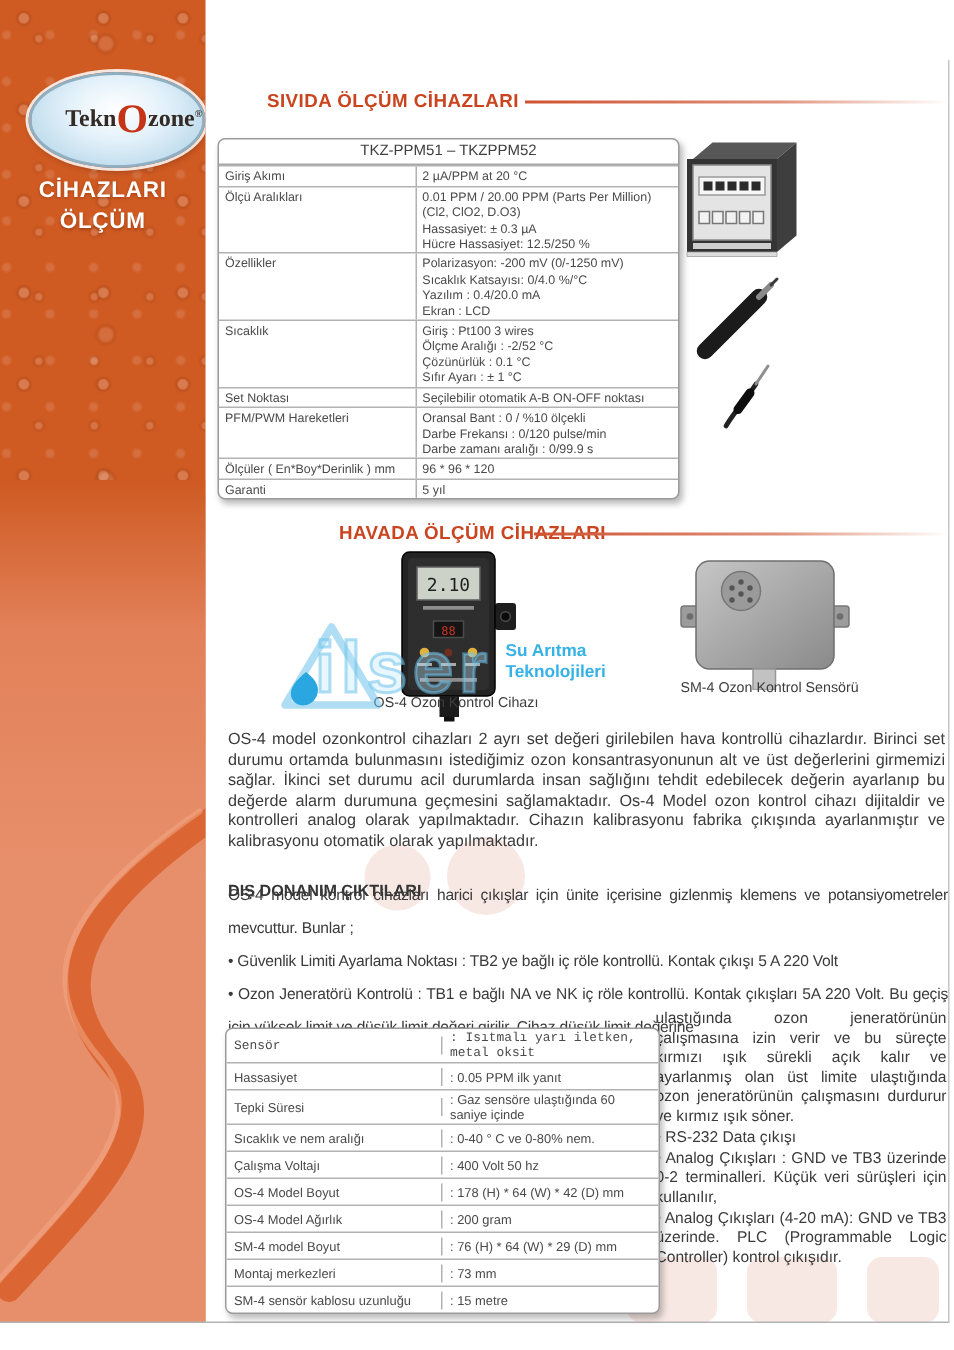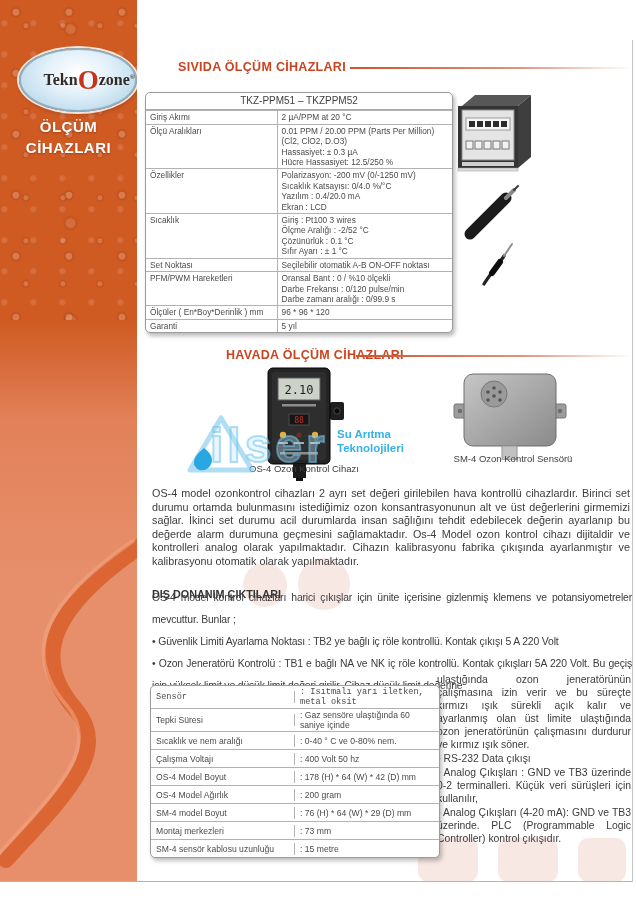--- a/index.html
+++ b/index.html
@@ -75,22 +75,22 @@
     <div class="sidebar-lower">
       <svg width="137" height="562" viewBox="0 0 137 562">
         <path d="M142 225 C 55 285, 28 335, 76 390 C 112 432, 62 478, 6 540" fill="none" stroke="#d9622f" stroke-width="16" stroke-linecap="round" opacity="0.9"></path>
         <path d="M142 225 C 55 285, 28 335, 76 390 C 112 432, 62 478, 6 540" fill="none" stroke="#f2a583" stroke-width="4" stroke-linecap="round" opacity="0.55" transform="translate(-9,-4)"></path>
       </svg>
     </div>
     <div class="logo">
       <span class="logo-text"><span>Tekn</span><span class="logo-o">O</span><span>zone</span><span class="logo-reg">®</span></span>
     </div>
     <div class="sidebar-title">
+      <div>CİHAZLARI</div>
       <div>ÖLÇÜM</div>
-      <div>CİHAZLARI</div>
     </div>
   </div>
 
   <div class="sec-title" style="left:178px;top:60px;">SIVIDA ÖLÇÜM CİHAZLARI</div>
   <div class="sec-line" style="left:350px;top:67px;width:282px;"></div>
 
   <div class="t1">
     <div class="t1-header">TKZ-PPM51 – TKZPPM52</div>
     <div class="t1-row">
         <div class="t1-label">Giriş Akımı</div>
@@ -255,20 +255,24 @@
     <p>• Analog Çıkışları : GND ve TB3 üzerinde 0-2 terminalleri. Küçük veri sürüşleri için kullanılır,</p>
     <p>• Analog Çıkışları (4-20 mA): GND ve TB3 üzerinde. PLC (Programmable Logic Controller) kontrol çıkışıdır.</p>
   </div>
 
   <div class="t2">
     <div class="t2-row">
         <div class="t2-label">Sensör</div>
         <div class="t2-val">: Isıtmalı yarı iletken, metal oksit</div>
       </div>
     <div class="t2-row">
+        <div class="t2-label">Hassasiyet</div>
+        <div class="t2-val">: 0.05 PPM ilk yanıt</div>
+      </div>
+    <div class="t2-row">
         <div class="t2-label">Tepki Süresi</div>
         <div class="t2-val">: Gaz sensöre ulaştığında 60 saniye içinde</div>
       </div>
     <div class="t2-row">
         <div class="t2-label">Sıcaklık ve nem aralığı</div>
         <div class="t2-val">: 0-40 ° C ve 0-80% nem.</div>
       </div>
     <div class="t2-row">
         <div class="t2-label">Çalışma Voltajı</div>
         <div class="t2-val">: 400 Volt 50 hz</div>

